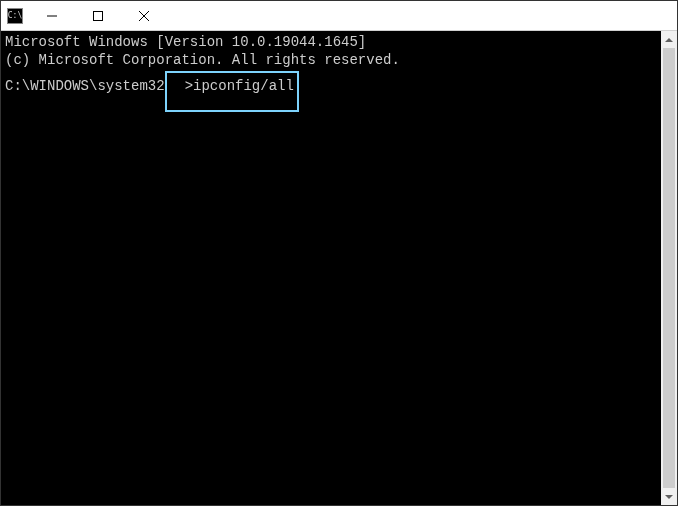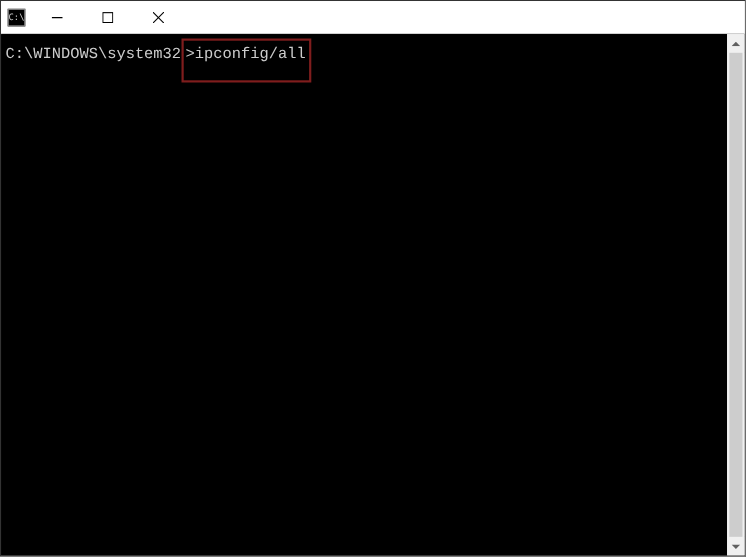--- a/index.html
+++ b/index.html
@@ -88,22 +88,22 @@
     .prompt-line {
       display: inline;
       position: relative;
     }
     .prompt-path {
       display: inline;
       margin-top: 43px;
     }
     .highlight-box {
       display: inline-block;
-      border: 2px solid #7f1d1d;
-      padding: 4px 3px 14px 2px;
+      border: 2px solid #7dd3fc;
+      padding: 4px 3px 14px 18px;
       margin-top: 2px;
     }
     .scrollbar {
       width: 16px;
       background: #f0f0f0;
       display: flex;
       flex-direction: column;
     }
     .scroll-arrow {
       height: 17px;
@@ -150,21 +150,21 @@
       </div>
       <div class="titlebar-btn close">
         <svg width="10" height="10" viewBox="0 0 10 10">
             <line x1="0" y1="0" x2="10" y2="10" stroke="#000" stroke-width="1"></line>
             <line x1="10" y1="0" x2="0" y2="10" stroke="#000" stroke-width="1"></line>
           </svg>
       </div>
     </div>
   </div>
   <div class="terminal-wrapper">
-    <div class="terminal"><span class="terminal-line"></span><span class="prompt-line"><span class="prompt-path">C:\WINDOWS\system32</span><span class="highlight-box"><span>&gt;</span><span>ipconfig/all</span></span></span></div>
+    <div class="terminal"><span class="terminal-line">Microsoft Windows [Version 10.0.19044.1645]</span><span class="terminal-line">(c) Microsoft Corporation. All rights reserved.</span><span class="terminal-line"></span><span class="prompt-line"><span class="prompt-path">C:\WINDOWS\system32</span><span class="highlight-box"><span>&gt;</span><span>ipconfig/all</span></span></span></div>
     <div class="scrollbar">
       <div class="scroll-arrow">
         <svg width="8" height="4" viewBox="0 0 8 4">
             <polygon points="4,0 8,4 0,4" fill="#606060"></polygon>
           </svg>
       </div>
       <div class="scroll-track">
         <div class="scroll-thumb"></div>
       </div>
       <div class="scroll-arrow">

